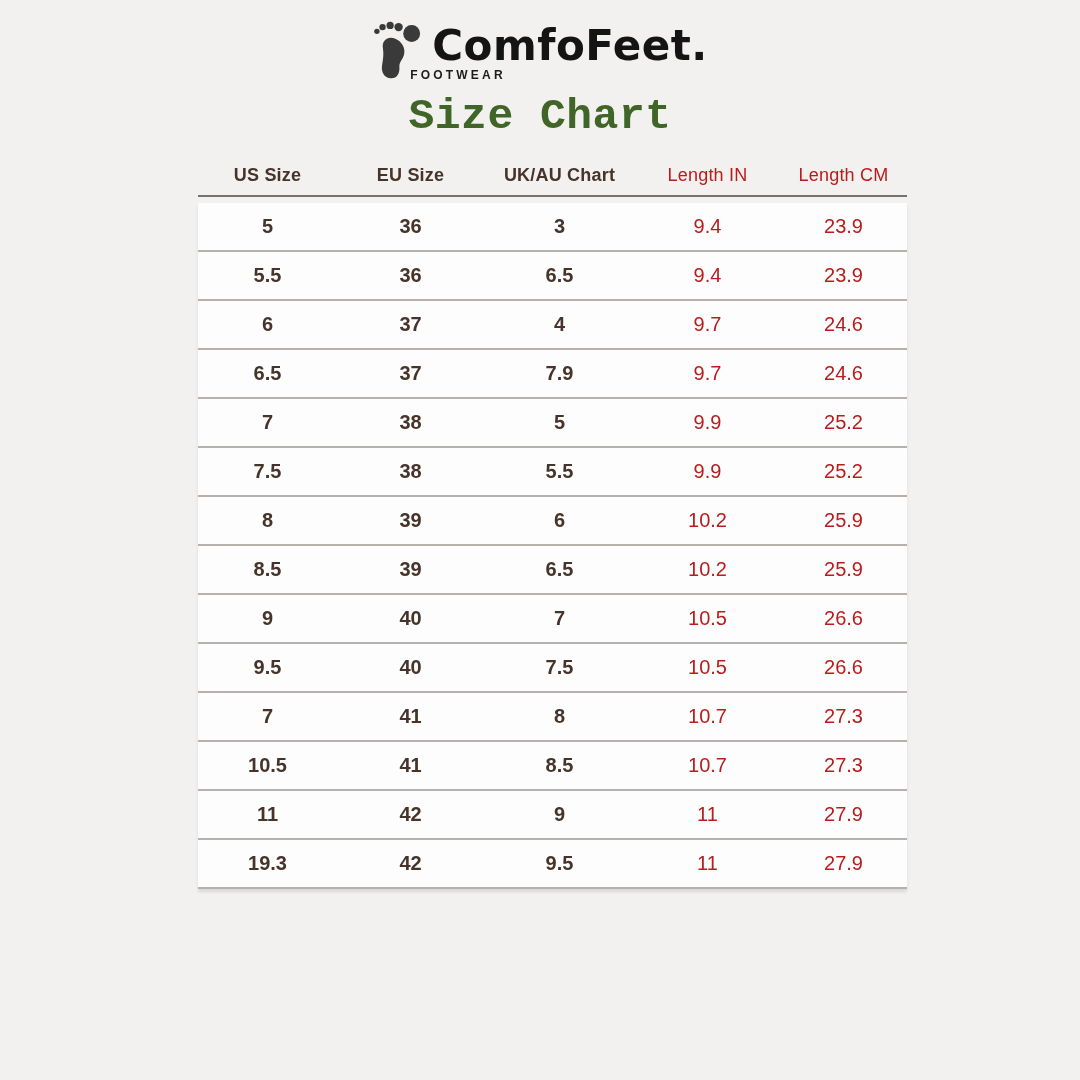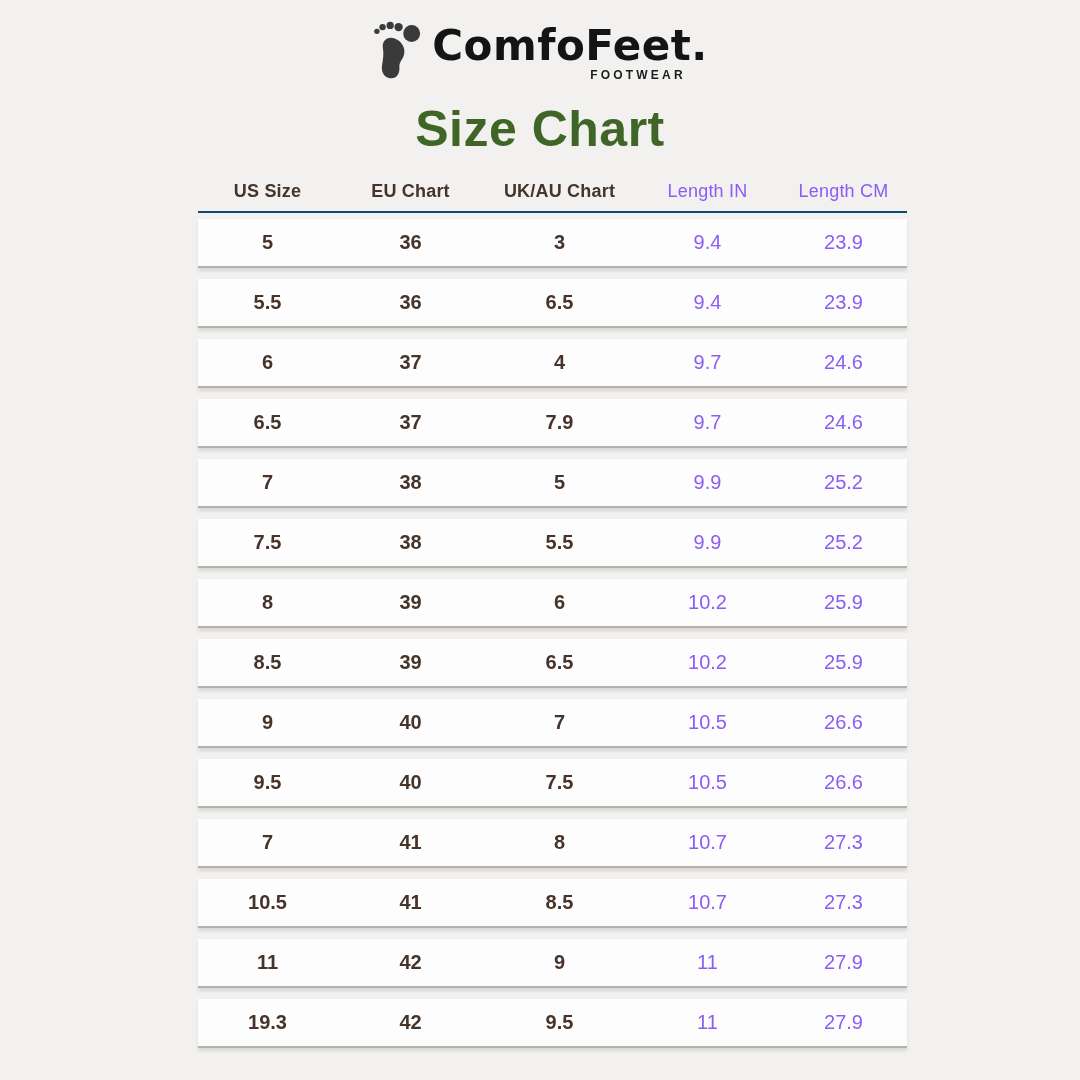--- a/index.html
+++ b/index.html
@@ -10,66 +10,65 @@
     overflow:hidden;
   }
   .page{width:1080px;height:1080px;position:relative;padding-top:16px;box-sizing:border-box;}
 
   
   .logo-row{
     display:flex;align-items:center;justify-content:center;
     gap:6px;height:74px;
   }
   .footprint{width:54px;height:68px;margin-top:-2px;}
-  .brand-text{display:flex;flex-direction:column;align-items:flex-end;}
+  .brand-text{display:flex;flex-direction:column;align-items:flex-start;}
   .brand-name{
     font-size:42px;font-weight:700;color:#141414;
     letter-spacing:.5px;line-height:1.05;
     font-family:"DejaVu Sans","Liberation Sans",sans-serif;
   }
   .brand-tagline{
     font-size:12px;font-weight:700;color:#1c1c1c;
     letter-spacing:3.2px;margin-top:-1px;
     transform:translateX(-22px);
   }
 
   
   .page-title{
-    margin:12px 0 0;text-align:center;
-    font-size:50px;line-height:1.08;
+    margin:4px 0 0;text-align:center;
+    font-size:43px;line-height:1.08;
     font-weight:800;color:#3f6527;letter-spacing:.5px;
-    font-family:Liberation Sans, sans-serif;
+    font-family:Liberation Mono, monospace;
   }
 
   
   .size-table{width:709px;margin:25px 0 0 198px;}
   .grid-cols{
     display:grid;
     grid-template-columns:139px 147px 151px 145px 127px;
   }
   .thead{
     padding-bottom:9px;
-    border-bottom:2px solid #0c4a6e;
+    border-bottom:2px solid #737373;
   }
   .th{
     text-align:center;
     font-size:18px;font-weight:700;color:#4a372c;
     letter-spacing:.2px;
   }
   .row{
     height:47px;align-items:center;
     background:#fdfdfd;
     border-bottom:2px solid #b5b2ae;
     box-shadow:0 3px 3px rgba(0,0,0,.10);
-    margin-top:11px;
   }
   .row:first-child{margin-top:6px;}
   .td{text-align:center;font-size:20px;}
   .c0,.c1,.c2{font-weight:700;color:#46342a;}
-  .c3,.c4{font-weight:400;color:#8b5cf6;}
+  .c3,.c4{font-weight:400;color:#b91c1c;}
 </style>
 </head>
 <body>
 
 <div class="page">
 
   <header>
     <div class="logo-row">
       <svg class="footprint" viewBox="0 0 64 76" aria-hidden="true">
         <g fill="#3a3a3a">
@@ -85,21 +84,21 @@
         <div class="brand-name">ComfoFeet.</div>
         <div class="brand-tagline">FOOTWEAR</div>
       </div>
     </div>
     <h1 class="page-title">Size Chart</h1>
   </header>
 
   <main class="size-table">
     <div class="thead grid-cols" id="thead">
         <div class="th c0">US Size</div>
-        <div class="th c1">EU Chart</div>
+        <div class="th c1">EU Size</div>
         <div class="th c2">UK/AU Chart</div>
         <div class="th c3">Length IN</div>
         <div class="th c4">Length CM</div>
       </div>
     <div id="tbody">
         <div class="row grid-cols">
           <div class="td c0">5</div>
           <div class="td c1">36</div>
           <div class="td c2">3</div>
           <div class="td c3">9.4</div>

